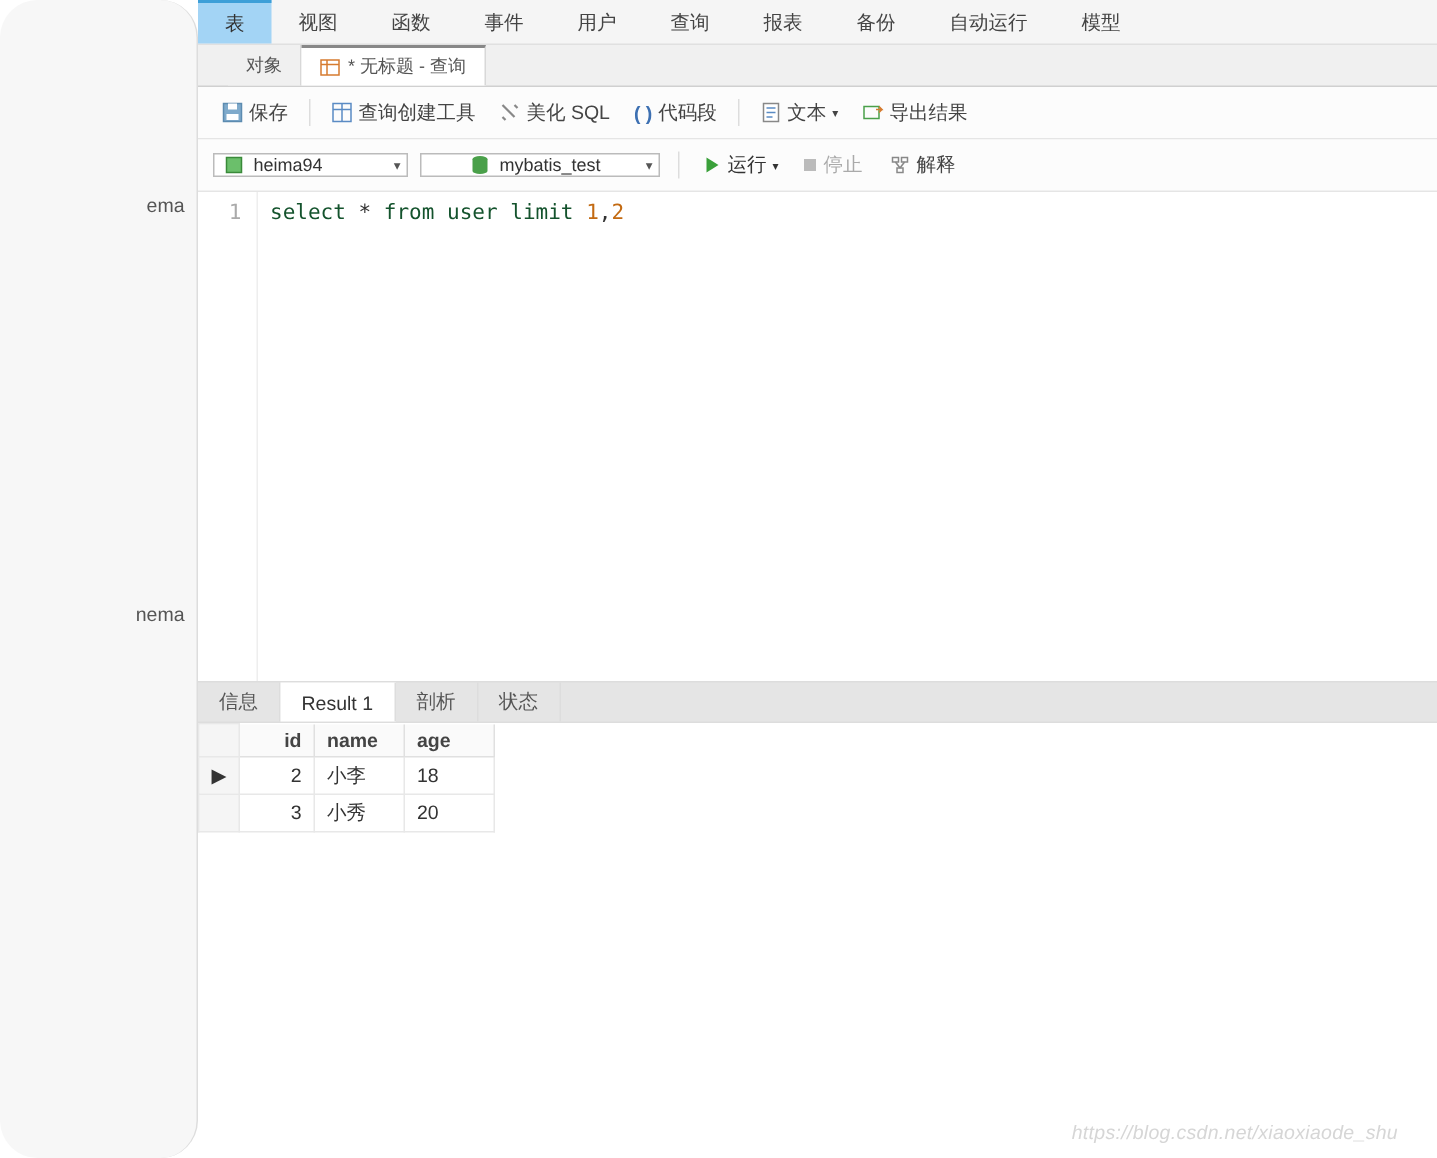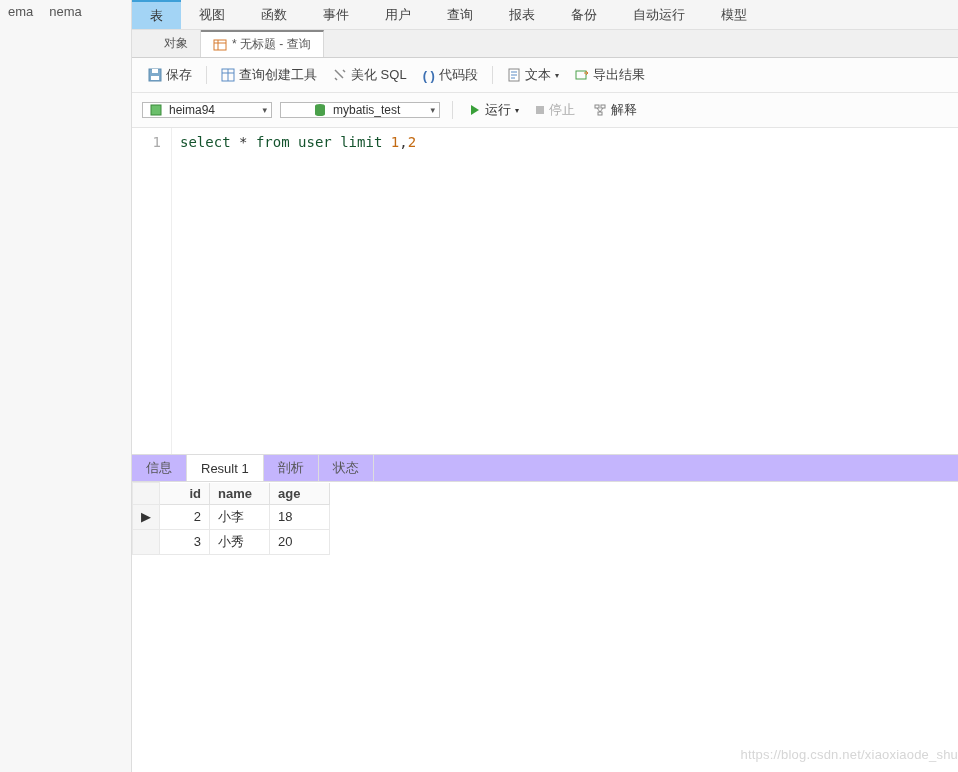--- a/index.html
+++ b/index.html
@@ -1,19 +1,19 @@
 <!DOCTYPE html>
 <html><head>
   <meta charset="utf-8">
   <style>
     * { box-sizing: border-box; margin: 0; padding: 0; }
     body { font-family: "Microsoft YaHei", "Segoe UI", sans-serif; font-size: 13px; color: #333; background: #fff; width: 958px; height: 772px; overflow: hidden; display: flex; }
     
     
-    .sidebar { width: 132px; background: #f7f7f7; border-right: 1px solid #ddd; display: flex; flex-direction: row; }
+    .sidebar { width: 132px; background: #f7f7f7; border-right: 1px solid #ddd; display: flex; flex-direction: column; border-radius: 25px; }
     .sidebar-spacer { height: 125px; }
     .sidebar-item { padding: 4px 8px; color: #555; font-size: 13px; cursor: pointer; text-align: right; }
     .sidebar-gap { height: 250px; }
     
     
     .main { flex: 1; display: flex; flex-direction: column; background: #fff; }
     
     
     .top-menu { display: flex; background: #f5f5f5; border-bottom: 1px solid #e0e0e0; height: 30px; align-items: center; }
     .menu-item { padding: 0 18px; height: 100%; display: flex; align-items: center; color: #444; cursor: pointer; font-size: 13px; }
@@ -39,35 +39,35 @@
     .stop-btn { display: flex; align-items: center; gap: 4px; color: #aaa; padding: 2px 4px; }
     
     
     .editor { flex: 1; display: flex; background: #fff; overflow: hidden; font-family: Consolas, monospace; font-size: 14px; }
     .gutter { width: 40px; text-align: right; padding: 6px 10px 6px 0; color: #aaa; background: #fff; border-right: 1px solid #eee; }
     .code { flex: 1; padding: 6px 8px; white-space: pre; }
     .kw { color: #14532d; }
     .num { color: #c36a12; }
     
     
-    .result-tabs { display: flex; border-top: 1px solid #ddd; border-bottom: 1px solid #ddd; background: #c4b5fd; height: 28px; align-items: stretch; }
+    .result-tabs { display: flex; border-top: 1px solid #ddd; border-bottom: 1px solid #ddd; background: #e5e5e5; height: 28px; align-items: stretch; }
     .rtab { padding: 0 14px; display: flex; align-items: center; border-right: 1px solid #ddd; cursor: pointer; font-size: 13px; color: #555; }
     .rtab.active { background: #fff; color: #333; }
     
     
     .result-grid { font-size: 13px; border-collapse: collapse; }
     .result-grid th { text-align: left; font-weight: bold; padding: 3px 8px; border: 1px solid #e0e0e0; border-top: none; background: #fafafa; color: #444; }
     .result-grid td { padding: 3px 8px; border: 1px solid #e8e8e8; }
     .result-grid .rowptr { width: 16px; text-align: center; border: 1px solid #e8e8e8; background: #f5f5f5; color: #333; }
     .result-grid .col-id { width: 50px; text-align: right; }
     .result-grid .col-name { width: 60px; }
     .result-grid .col-age { width: 60px; text-align: left; }
     
     .result-area { flex: 0 0 auto; height: 290px; overflow: auto; background: #fff; position: relative; }
-    .watermark { position: absolute; right: 0; bottom: 10px; color: #d6d6d6; font-size: 13px; letter-spacing: 0.2px; }
+    .watermark { position: absolute; right: 26px; bottom: 10px; color: #d6d6d6; font-size: 13px; font-style: italic; letter-spacing: 0.2px; }
     svg { display: block; }
   </style>
 </head>
 <body>
 
 <div class="sidebar">
   <div class="sidebar-spacer"></div>
   <div class="sidebar-item">ema</div>
   <div class="sidebar-gap"></div>
   <div class="sidebar-item">nema</div>

